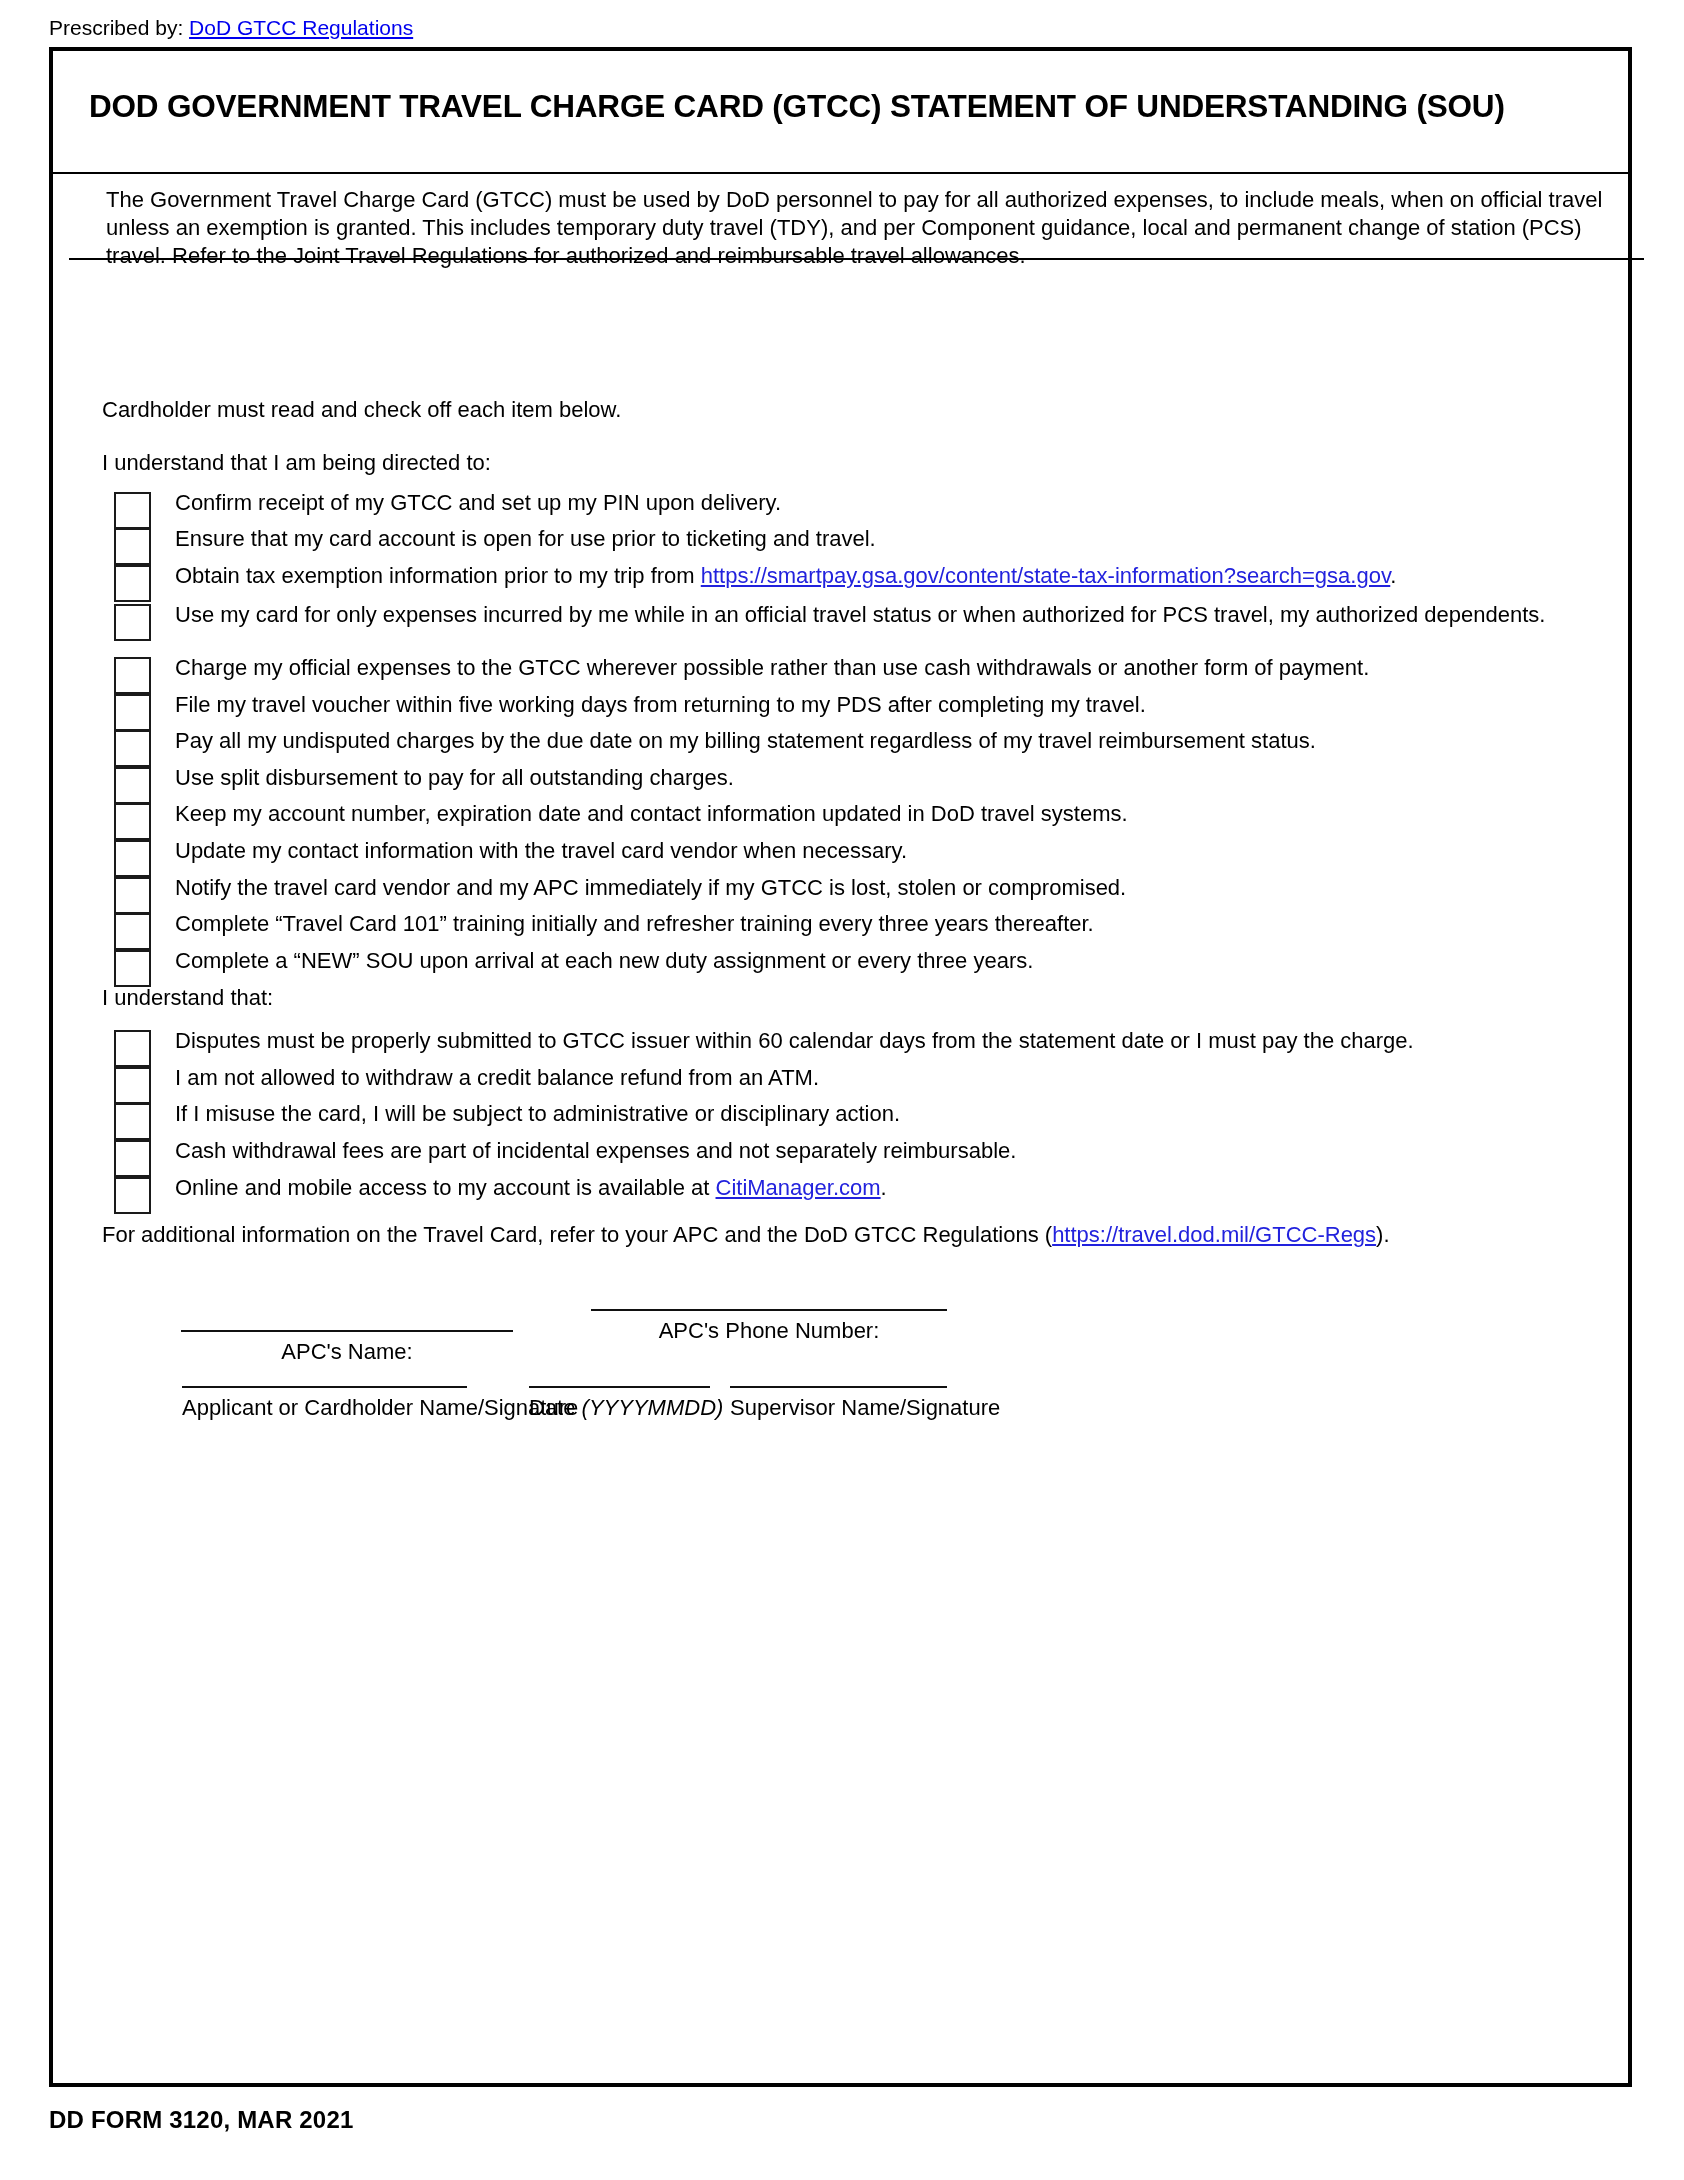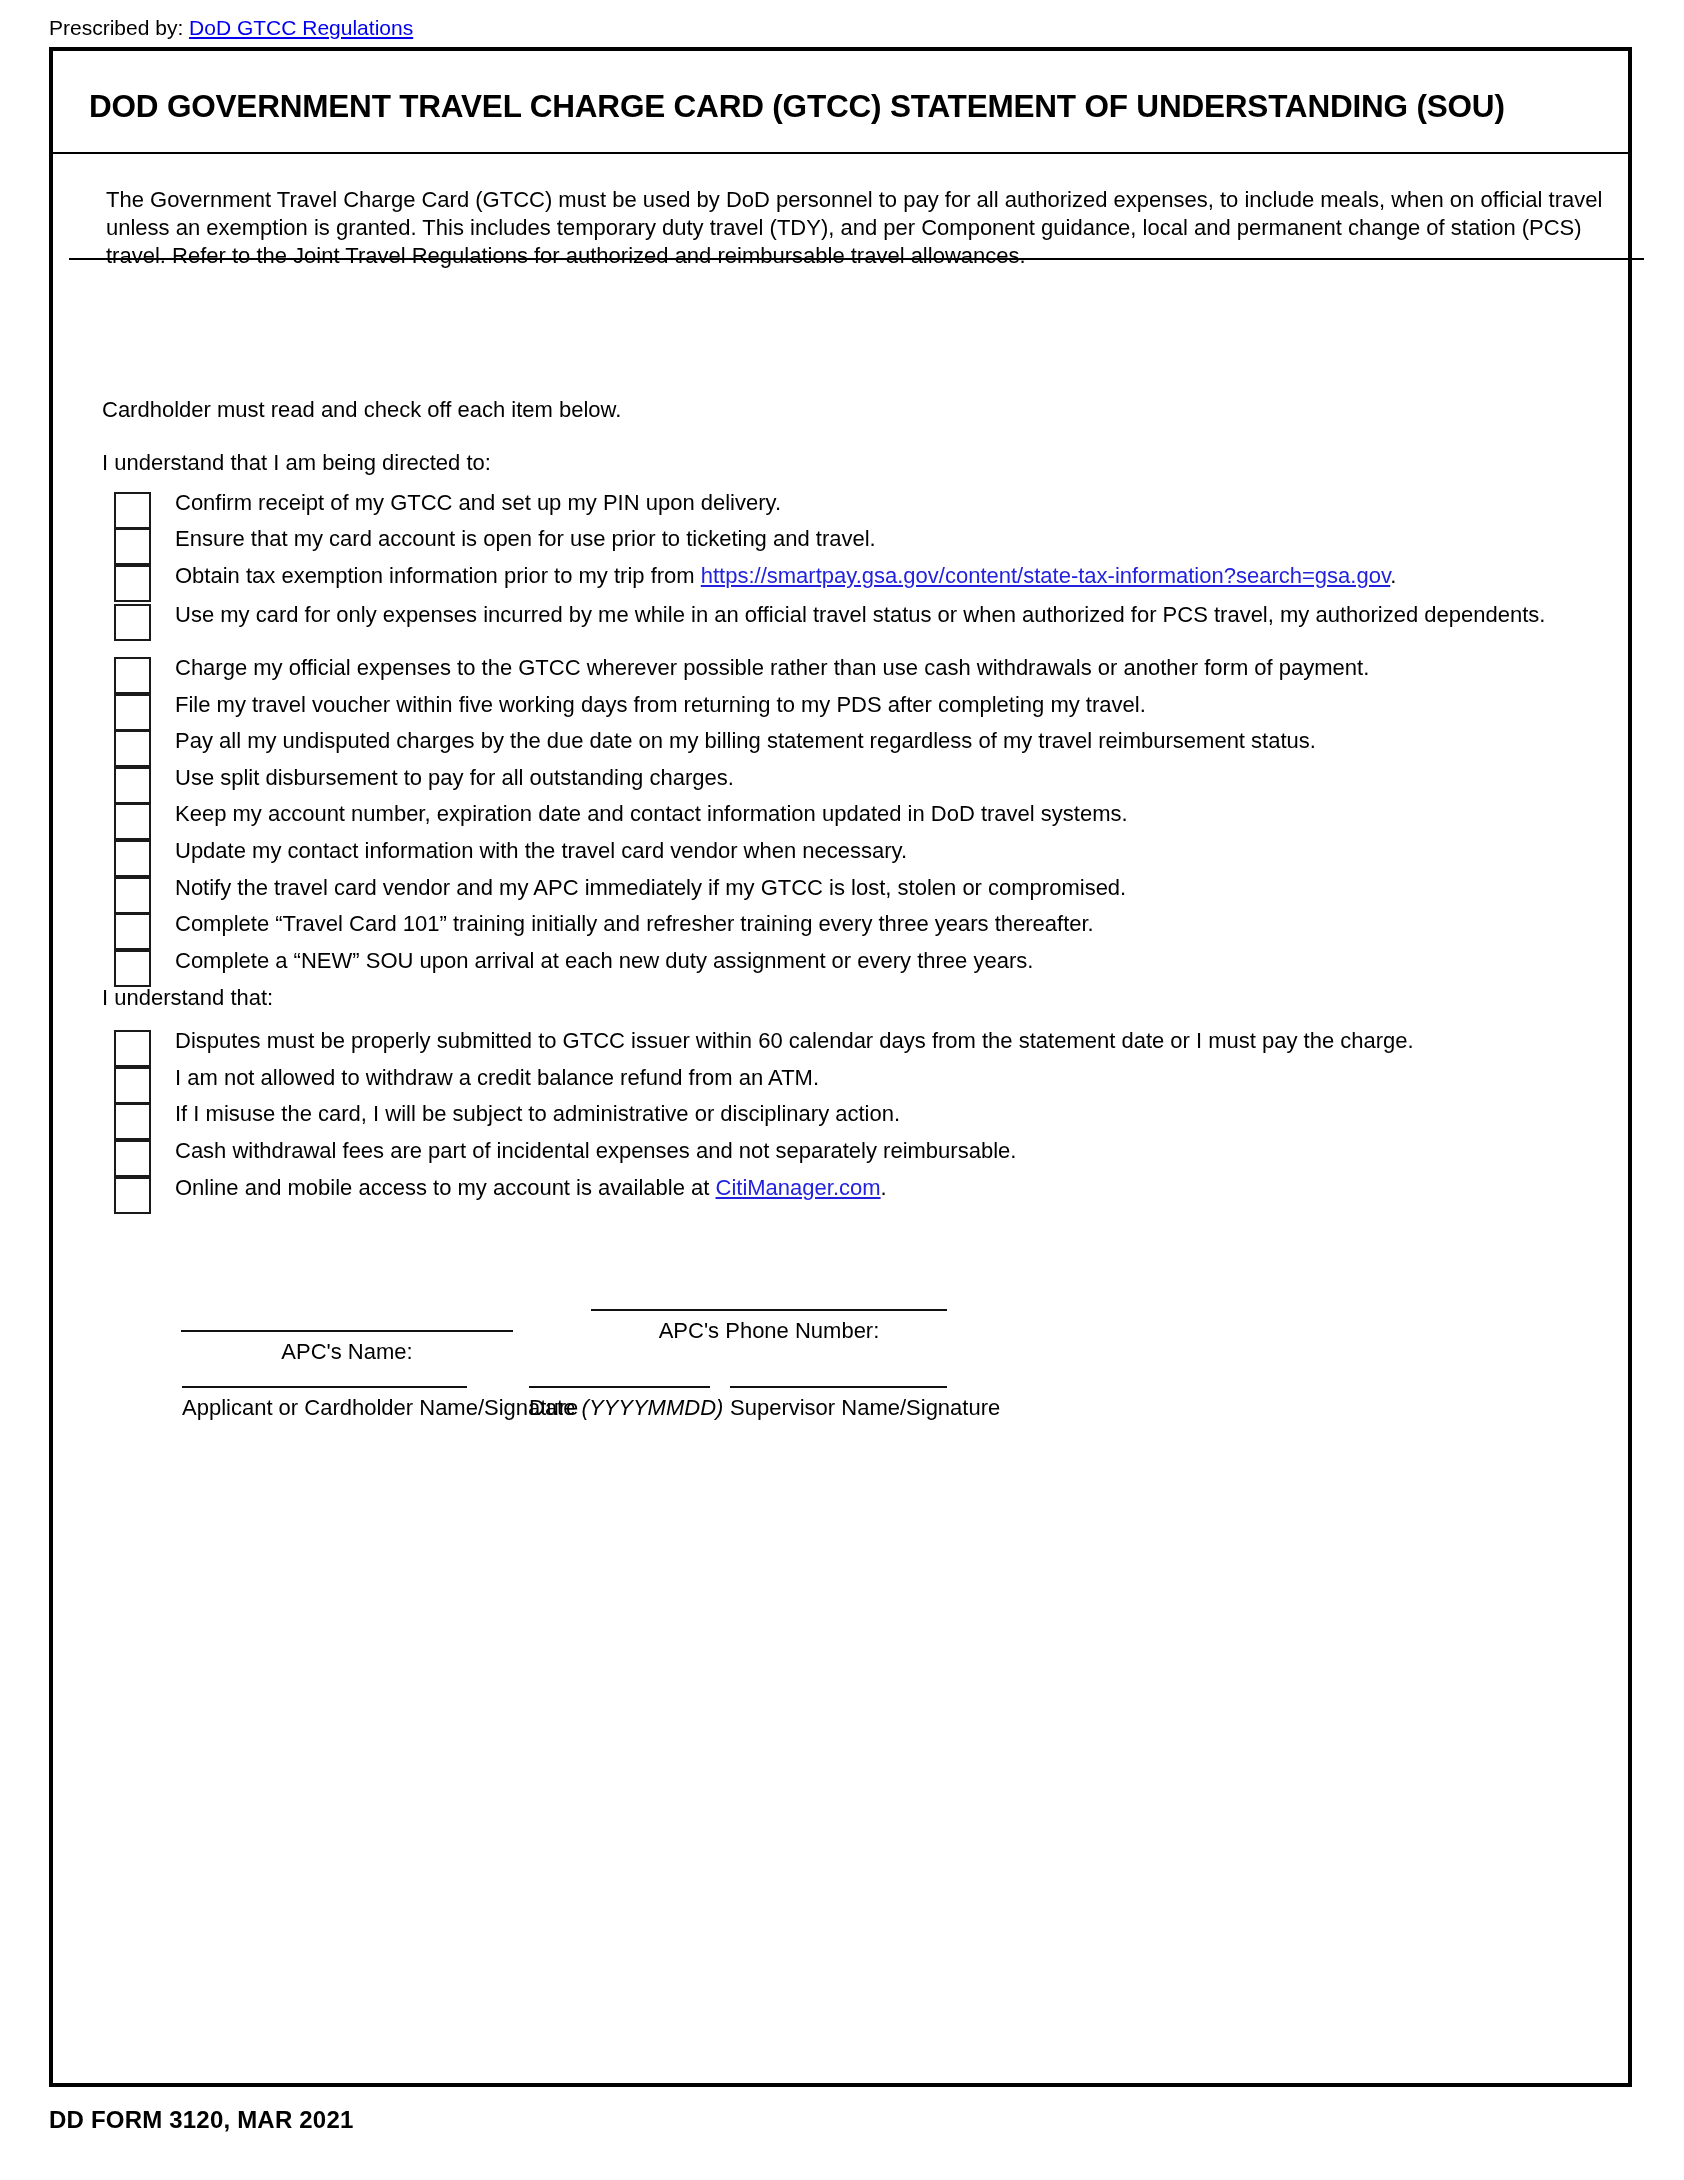--- a/index.html
+++ b/index.html
@@ -48,21 +48,21 @@
     border: 4.3px solid #000000;
     box-sizing: border-box;
     background: #ffffff;
   }
 
   
   .title-band {
     position: absolute;
     left: 0; top: 0;
     width: 100%;
-    height: 103px;
+    height: 123px;
     border-bottom: 2.6px solid #000;
     box-sizing: border-box;
   }
   .form-title {
     position: absolute;
     left: 36px;
     top: 37px;
     font-size: 31.5px;
     font-weight: bold;
     letter-spacing: -0.2px;
@@ -284,20 +284,23 @@
           <div class="cb-item" style="top: 880px;">
             <div class="cb-box"></div>
             <div class="cb-text">Cash withdrawal fees are part of incidental expenses and not separately reimbursable.</div>
           </div>
           <div class="cb-item" style="top: 917px;">
             <div class="cb-box"></div>
             <div class="cb-text"><span>Online and mobile access to my account is available at </span><span class="link">CitiManager.com</span><span>.</span></div>
           </div>
         </div>
 
+      <div class="closing" style="top: 961px;">
+        <span>For additional information on the Travel Card, refer to your APC and the DoD GTCC Regulations (</span><span class="link">https://travel.dod.mil/GTCC-Regs</span><span>).</span>
+      </div>
 
       <div class="sig-block" id="sig-apc-name" style="top: 1050px; left: 128px; width: 332px; margin-top: 20px;">
         <div class="sig-rule"></div>
         <div class="sig-label">APC's Name:</div>
       </div>
 
       <div class="sig-block" id="sig-apc-phone" style="top: 1049px; left: 538px; width: 356px;">
         <div class="sig-rule"></div>
         <div class="sig-label">APC's Phone Number:</div>
       </div>

